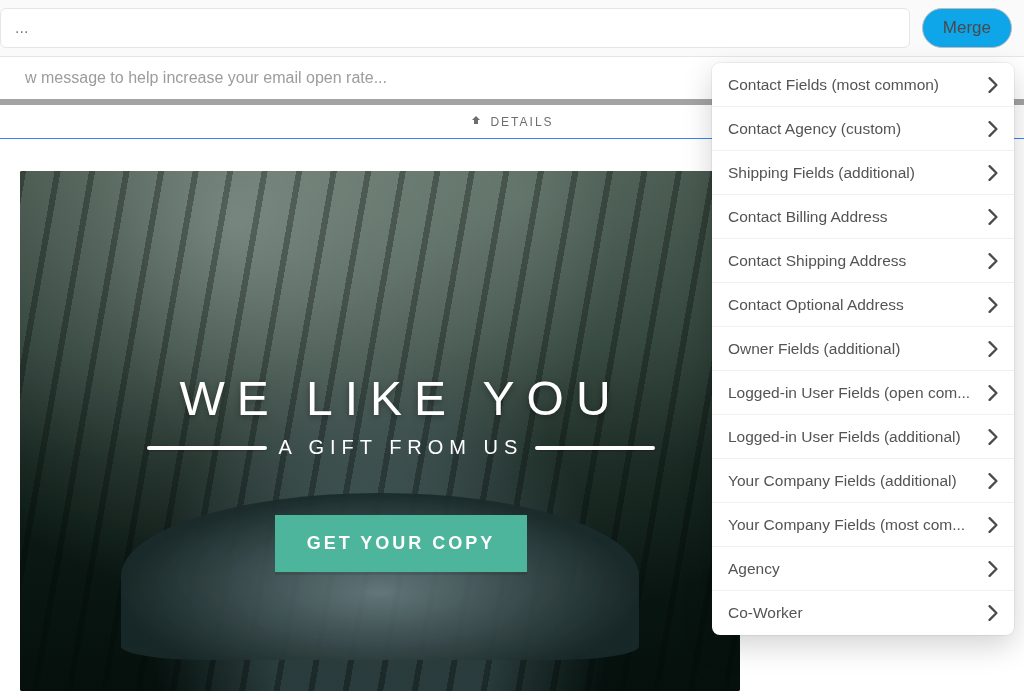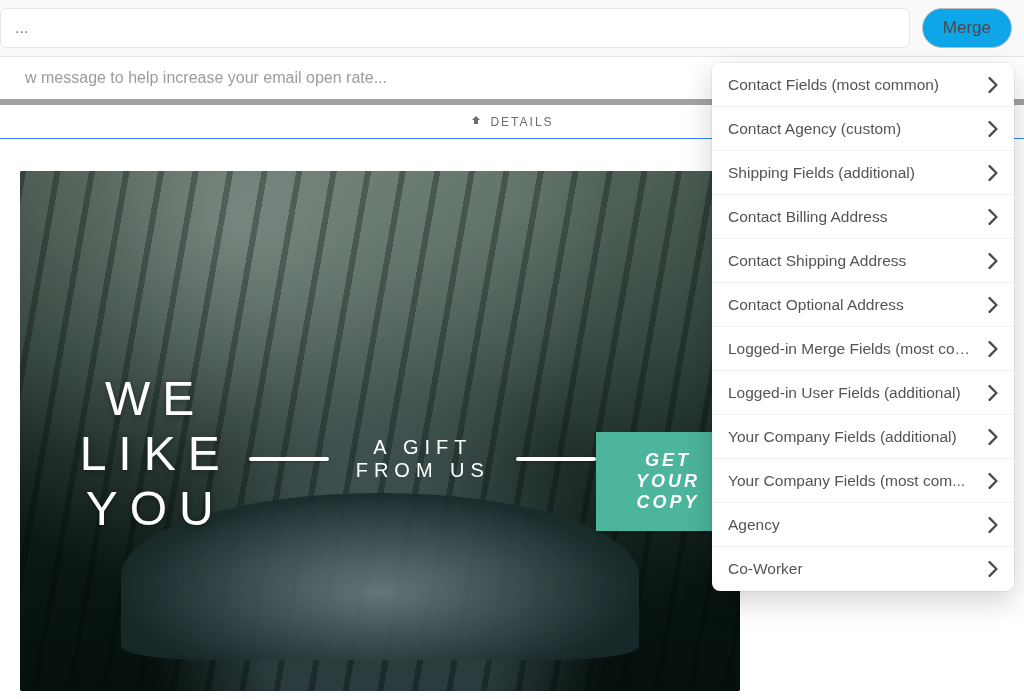--- a/index.html
+++ b/index.html
@@ -34,26 +34,26 @@
   }
   .forest::after{
     content:""; position:absolute; left:14%; right:14%; top:62%; bottom:6%;
     background:
       radial-gradient(ellipse at 50% 60%, rgba(150,170,175,.55), rgba(30,45,45,.9) 70%),
       linear-gradient(180deg, rgba(70,90,90,.6), rgba(20,30,30,.8));
     border-radius:60% 60% 20% 20%/60% 60% 10% 10%;
     filter: blur(.4px);
   }
 
-  .hero-copy { position:absolute; left:0; right:0; top:200px; display:flex; flex-direction:row; align-items:center; color:#fff; text-align:center;margin-left:42px; }
+  .hero-copy { position:absolute; left:0; right:0; top:200px; display:flex; flex-direction:column; align-items:center; color:#fff; text-align:center;margin-left:42px; }
   .hero-title { font-size:48px; font-weight:500; letter-spacing:12px; text-shadow: 0 2px 6px rgba(0,0,0,.35); }
   .sub-row { display:flex; align-items:center; gap:12px; margin-top:10px; }
   .rule { width:120px; height:4px; background:#fff; border-radius:2px; box-shadow:0 1px 2px rgba(0,0,0,.25);}
   .hero-sub { font-size:20px; letter-spacing:6px; font-weight:500; }
-  .cta-btn { margin-top:56px; background:#4cb59b; color:#fff; border:none; padding:18px 32px; font-size:18px; letter-spacing:3px; font-weight:600; cursor:pointer; box-shadow:0 3px 0 rgba(0,0,0,.1);font-style:italic;}
+  .cta-btn { margin-top:56px; background:#4cb59b; color:#fff; border:none; padding:18px 32px; font-size:18px; letter-spacing:3px; font-weight:600; cursor:pointer; box-shadow:0 3px 0 rgba(0,0,0,.1);}
 
   
   .merge-panel { position:absolute; top:63px; right:10px; width:302px; background:#fff; border-radius:8px; box-shadow: 0 10px 30px rgba(0,0,0,.18), 0 0 0 1px rgba(0,0,0,.05); z-index:100; overflow:hidden;}
   .merge-list { list-style:none; max-height:596px; overflow:hidden;text-align:right;}
   .merge-item { display:flex; align-items:center; justify-content:space-between; padding:0 16px; height:44px; font-size:15.5px; color:#545454; border-bottom:1px solid #f0f0f0; cursor:pointer;}
   .merge-item:last-child{ border-bottom:none; }
   .merge-item .label { white-space:nowrap; overflow:hidden; text-overflow:ellipsis; padding-right:10px;}
   .chev { flex:0 0 auto; }
   .chev svg { width:10px; height:16px; display:block; }
 
@@ -142,21 +142,29 @@
         </li>
         <li class="merge-item">
           <span class="label">Contact Optional Address</span>
           <span class="chev">
             <svg viewBox="0 0 8 14" fill="none">
               <path d="M1 1l6 6-6 6" stroke="#4a4a4a" stroke-width="2" stroke-linecap="round" stroke-linejoin="round"></path>
             </svg>
           </span>
         </li>
         <li class="merge-item">
-          <span class="label">Logged-in Merge Fields (most com...</span>
+          <span class="label">Owner Fields (additional)</span>
+          <span class="chev">
+            <svg viewBox="0 0 8 14" fill="none">
+              <path d="M1 1l6 6-6 6" stroke="#4a4a4a" stroke-width="2" stroke-linecap="round" stroke-linejoin="round"></path>
+            </svg>
+          </span>
+        </li>
+        <li class="merge-item">
+          <span class="label">Logged-in User Fields (open com...</span>
           <span class="chev">
             <svg viewBox="0 0 8 14" fill="none">
               <path d="M1 1l6 6-6 6" stroke="#4a4a4a" stroke-width="2" stroke-linecap="round" stroke-linejoin="round"></path>
             </svg>
           </span>
         </li>
         <li class="merge-item">
           <span class="label">Logged-in User Fields (additional)</span>
           <span class="chev">
             <svg viewBox="0 0 8 14" fill="none">

